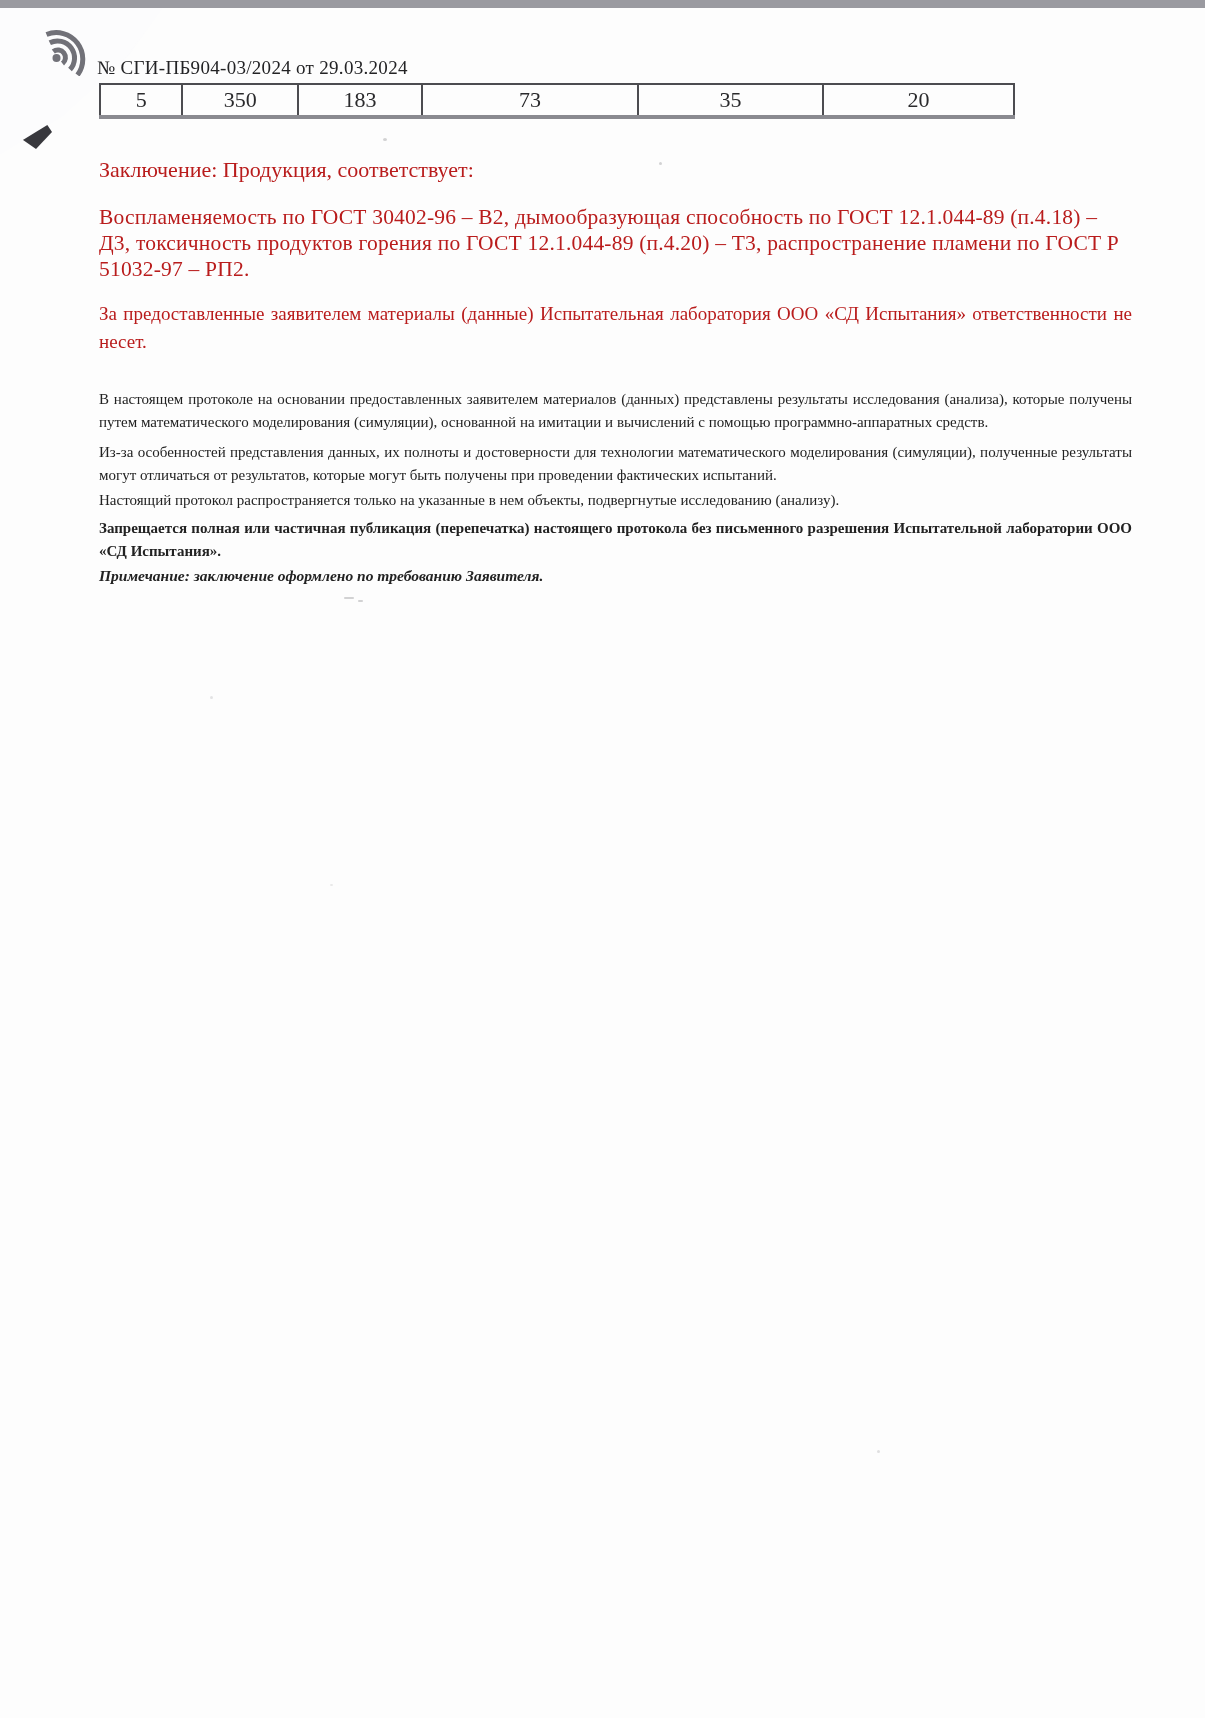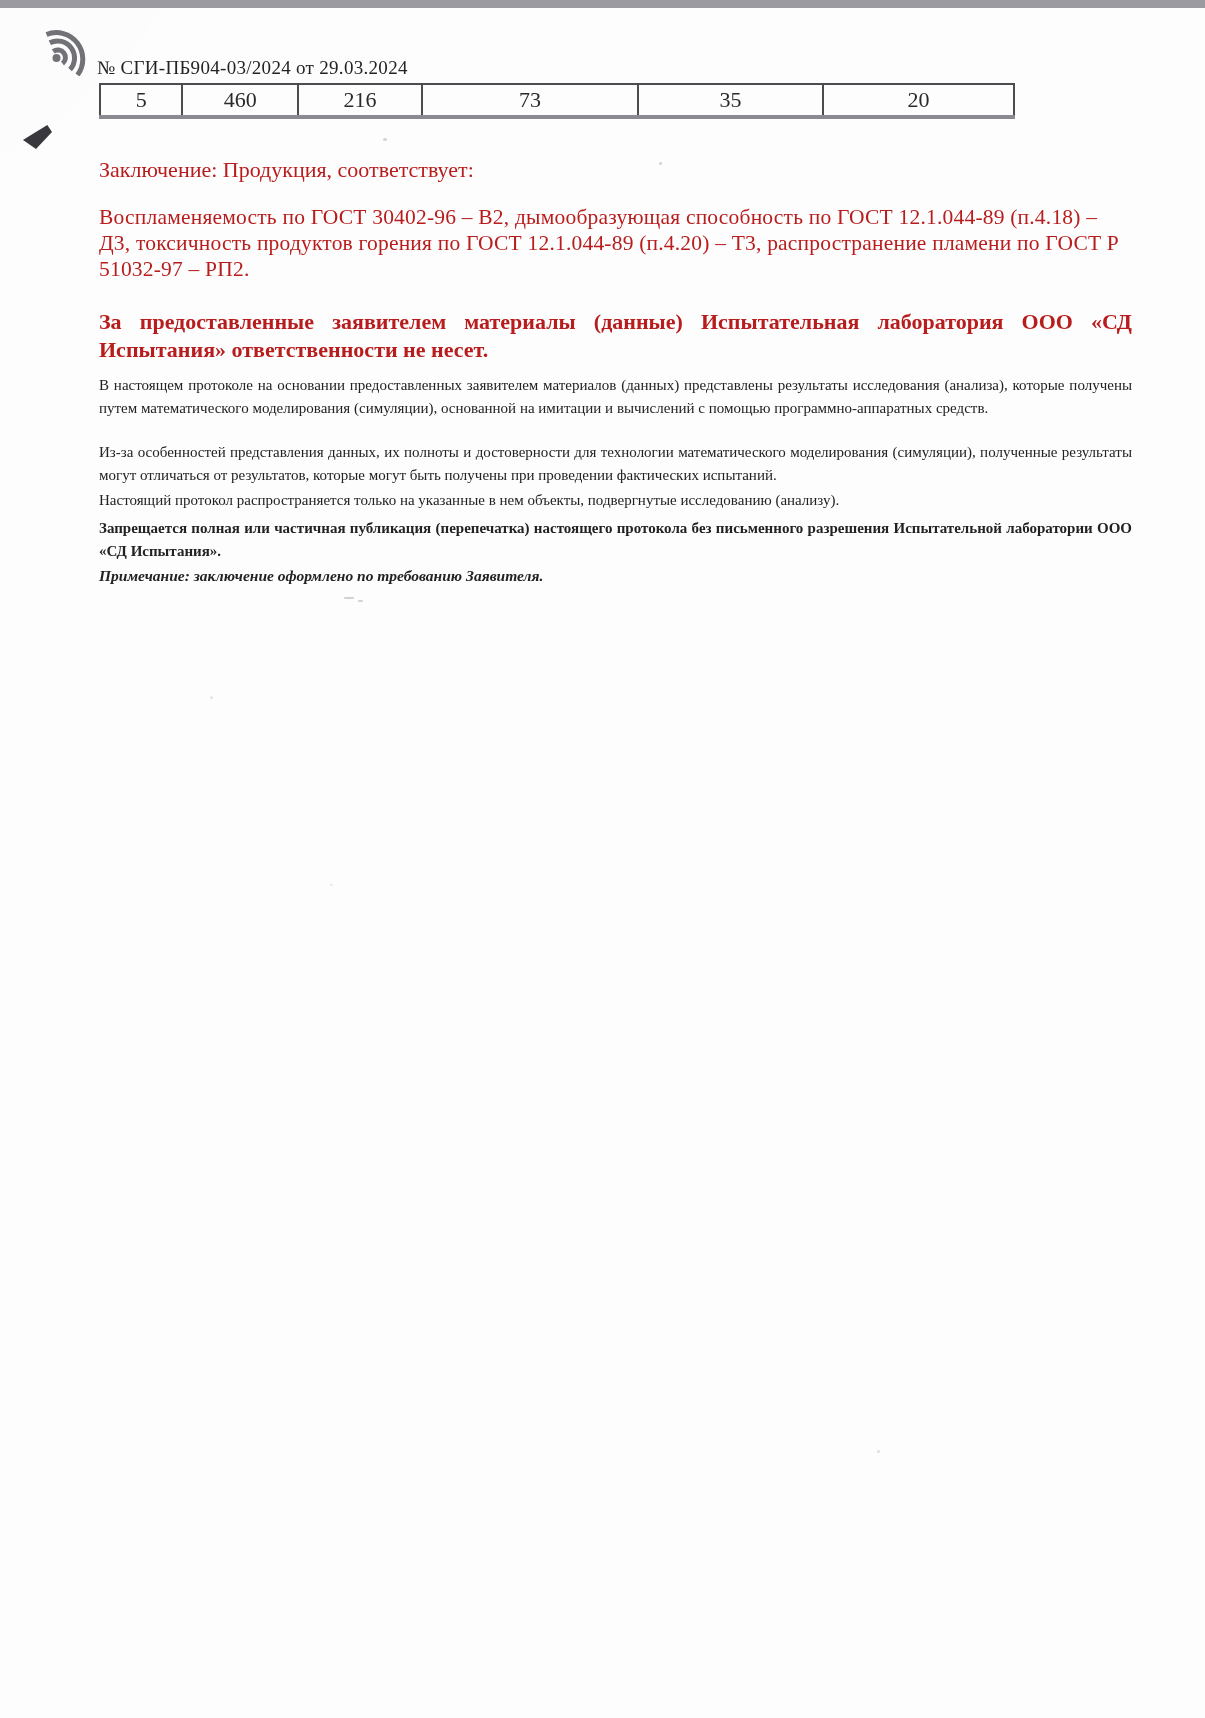--- a/index.html
+++ b/index.html
@@ -45,23 +45,23 @@
     border:2px solid #4c4c50;
     height:30px;padding:0;
     text-align:center;vertical-align:middle;
     font-size:22px;color:#2a2a2c;
   }
   .results-table{border-bottom:4px solid #8a8a90;}
   
   .para{position:absolute;left:99px;width:1033px;color:#b91c1c;}
   .conclusion-heading{top:149px;font-size:22px;}
   .conclusion-body{top:196px;font-size:21.5px;line-height:26px;letter-spacing:.2px;}
-  .liability{top:300px;font-size:22px;line-height:28px;text-align:justify;text-align-last:left;font-weight:700;}
+  .liability{top:292px;font-size:19px;line-height:28px;text-align:justify;text-align-last:left;font-weight:400;}
   .small{font-size:15px;line-height:23px;text-align:justify;text-align-last:left;color:#222;}
-  .modeling{top:366px;}
+  .modeling{top:380px;}
   .difference{top:433px;font-family:Liberation Serif, serif;}
   .scope{top:481px;}
   .ban{top:509px;font-weight:bold;}
   .client-note{top:556px;font-size:15.5px;font-weight:bold;text-align:left;font-style:italic;}
   
   .speck{position:absolute;background:rgba(60,60,65,.22);border-radius:50%;}
 </style>
 </head>
 <body>
 
@@ -86,22 +86,22 @@
       <col style="width:9.0%">
       <col style="width:12.7%">
       <col style="width:13.5%">
       <col style="width:23.7%">
       <col style="width:20.2%">
       <col style="width:20.9%">
     </colgroup>
     <tbody>
         <tr>
       <td>5</td>
-      <td>460</td>
-      <td>216</td>
+      <td>350</td>
+      <td>183</td>
       <td>73</td>
       <td>35</td>
       <td>20</td>
     </tr>
   </tbody>
     </table>
 
   <div class="para conclusion-heading">Заключение: Продукция, соответствует:</div>
 
   <div class="para conclusion-body">Воспламеняемость по ГОСТ 30402-96 – В2, дымообразующая способность по ГОСТ 12.1.044-89 (п.4.18) – Д3, токсичность продуктов горения по ГОСТ 12.1.044-89 (п.4.20) – Т3, распространение пламени по ГОСТ Р 51032-97 – РП2.</div>

